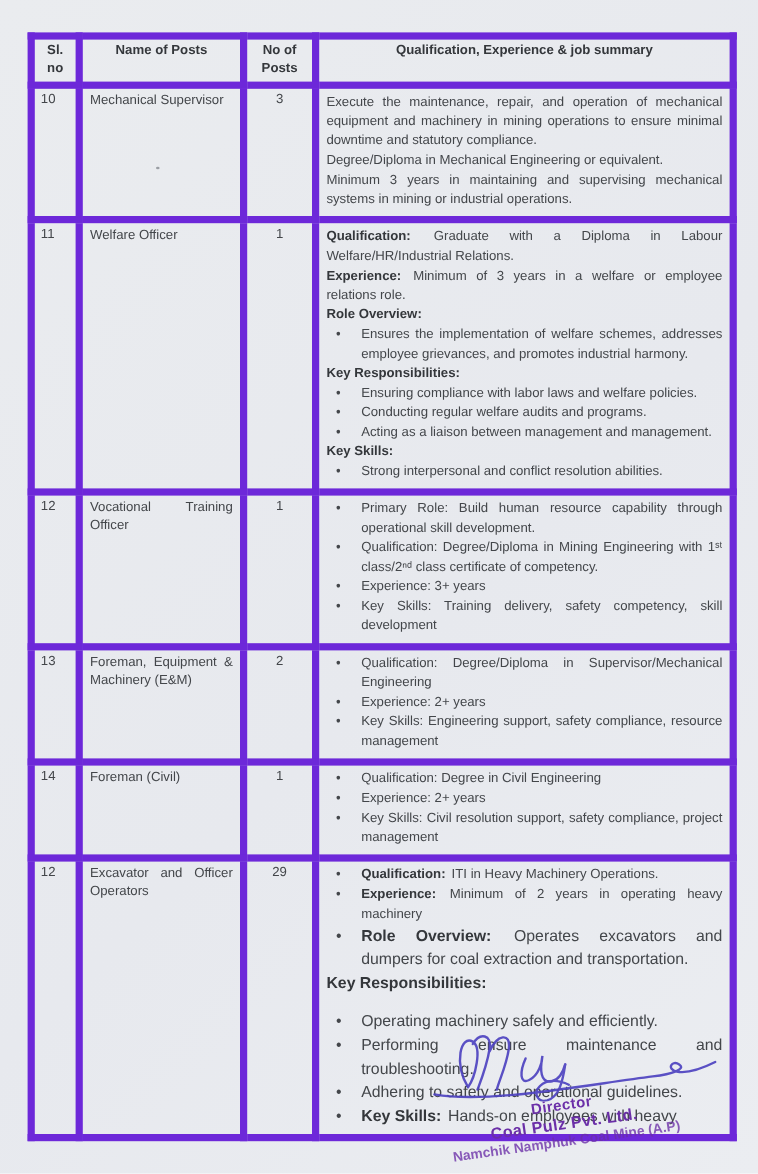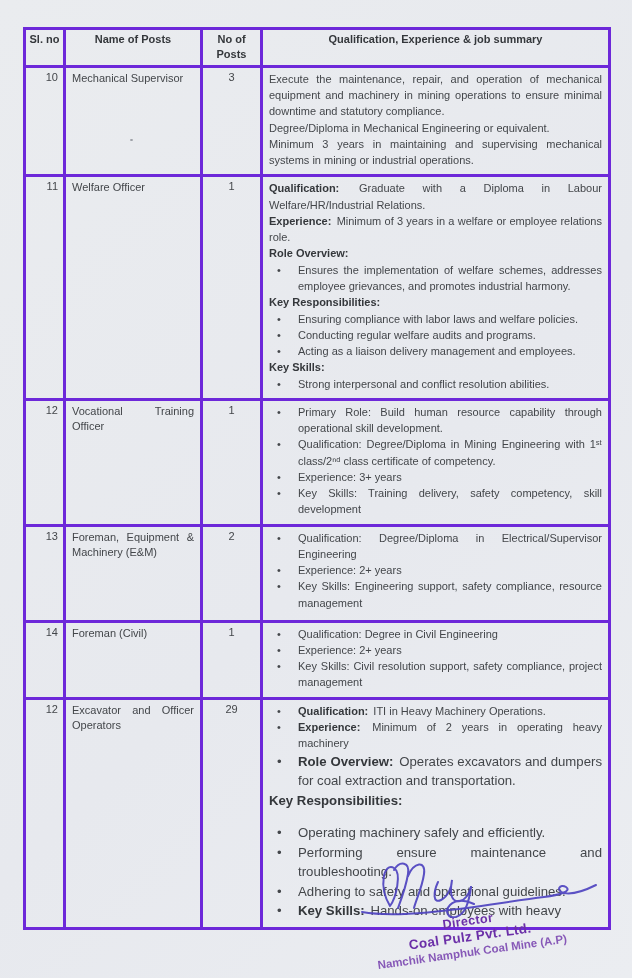--- a/index.html
+++ b/index.html
@@ -9,29 +9,29 @@
     overflow:hidden;
     background:linear-gradient(135deg, #eaecef 0%, #e7e9ee 55%, #ebedf1 100%);
     font-family:"Liberation Sans", sans-serif;
     color:#43464a;
   }
   .doc-table {
     position:absolute; left:23px; top:27px; width:585px;
     border-collapse:collapse; table-layout:fixed;
   }
   .doc-table th, .doc-table td {
-    border:3px solid #6d28d9;
+    border:6px solid #6d28d9;
     vertical-align:top;
   }
   .doc-table th {
     font-size:11px; font-weight:bold; color:#34373b;
     text-align:center; line-height:1.4; padding:2px 3px; height:34px;
   }
   .doc-table td { font-size:11px; padding:3px 5px 6px; }
-  td.cell-sl { text-align:right;margin-top:28px; }
+  td.cell-sl { text-align:left;margin-top:28px; }
   td.cell-name { text-align:justify; padding-left:6px; padding-right:6px; line-height:1.4; }
   td.cell-posts { text-align:center; }
   td.cell-detail { padding-left:6px; padding-right:6px; }
   .para { text-align:justify; line-height:1.48; }
   .label { font-weight:bold; color:#34373b; line-height:1.48; }
   .bullet { display:flex; line-height:1.48; }
   .bullet .dot { flex:none; width:9px; margin:0 12px 0 8px; }
   .bullet .btext { flex:1; text-align:justify; }
   b.lead { color:#34373b; margin-right:2px; }
   .large { font-size:13.2px; }
@@ -99,21 +99,21 @@
           <div class="bullet">
             <span class="dot">•</span>
             <span class="btext">Ensuring compliance with labor laws and welfare policies.</span>
           </div>
           <div class="bullet">
             <span class="dot">•</span>
             <span class="btext">Conducting regular welfare audits and programs.</span>
           </div>
           <div class="bullet">
             <span class="dot">•</span>
-            <span class="btext">Acting as a liaison delivery management and employees.</span>
+            <span class="btext">Acting as a liaison between management and management.</span>
           </div>
           <div class="label">Key Skills:</div>
           <div class="bullet">
             <span class="dot">•</span>
             <span class="btext">Strong interpersonal and conflict resolution abilities.</span>
           </div>
         </td>
       </tr>
       <tr style="height: 121px;">
         <td class="cell-sl">12</td>
@@ -138,21 +138,21 @@
           </div>
         </td>
       </tr>
       <tr style="height: 96px;">
         <td class="cell-sl">13</td>
         <td class="cell-name">Foreman, Equipment &amp; Machinery (E&amp;M)</td>
         <td class="cell-posts">2</td>
         <td class="cell-detail">
           <div class="bullet">
             <span class="dot">•</span>
-            <span class="btext">Qualification: Degree/Diploma in Electrical/Supervisor Engineering</span>
+            <span class="btext">Qualification: Degree/Diploma in Supervisor/Mechanical Engineering</span>
           </div>
           <div class="bullet">
             <span class="dot">•</span>
             <span class="btext">Experience: 2+ years</span>
           </div>
           <div class="bullet">
             <span class="dot">•</span>
             <span class="btext">Key Skills: Engineering support, safety compliance, resource management</span>
           </div>
         </td>

